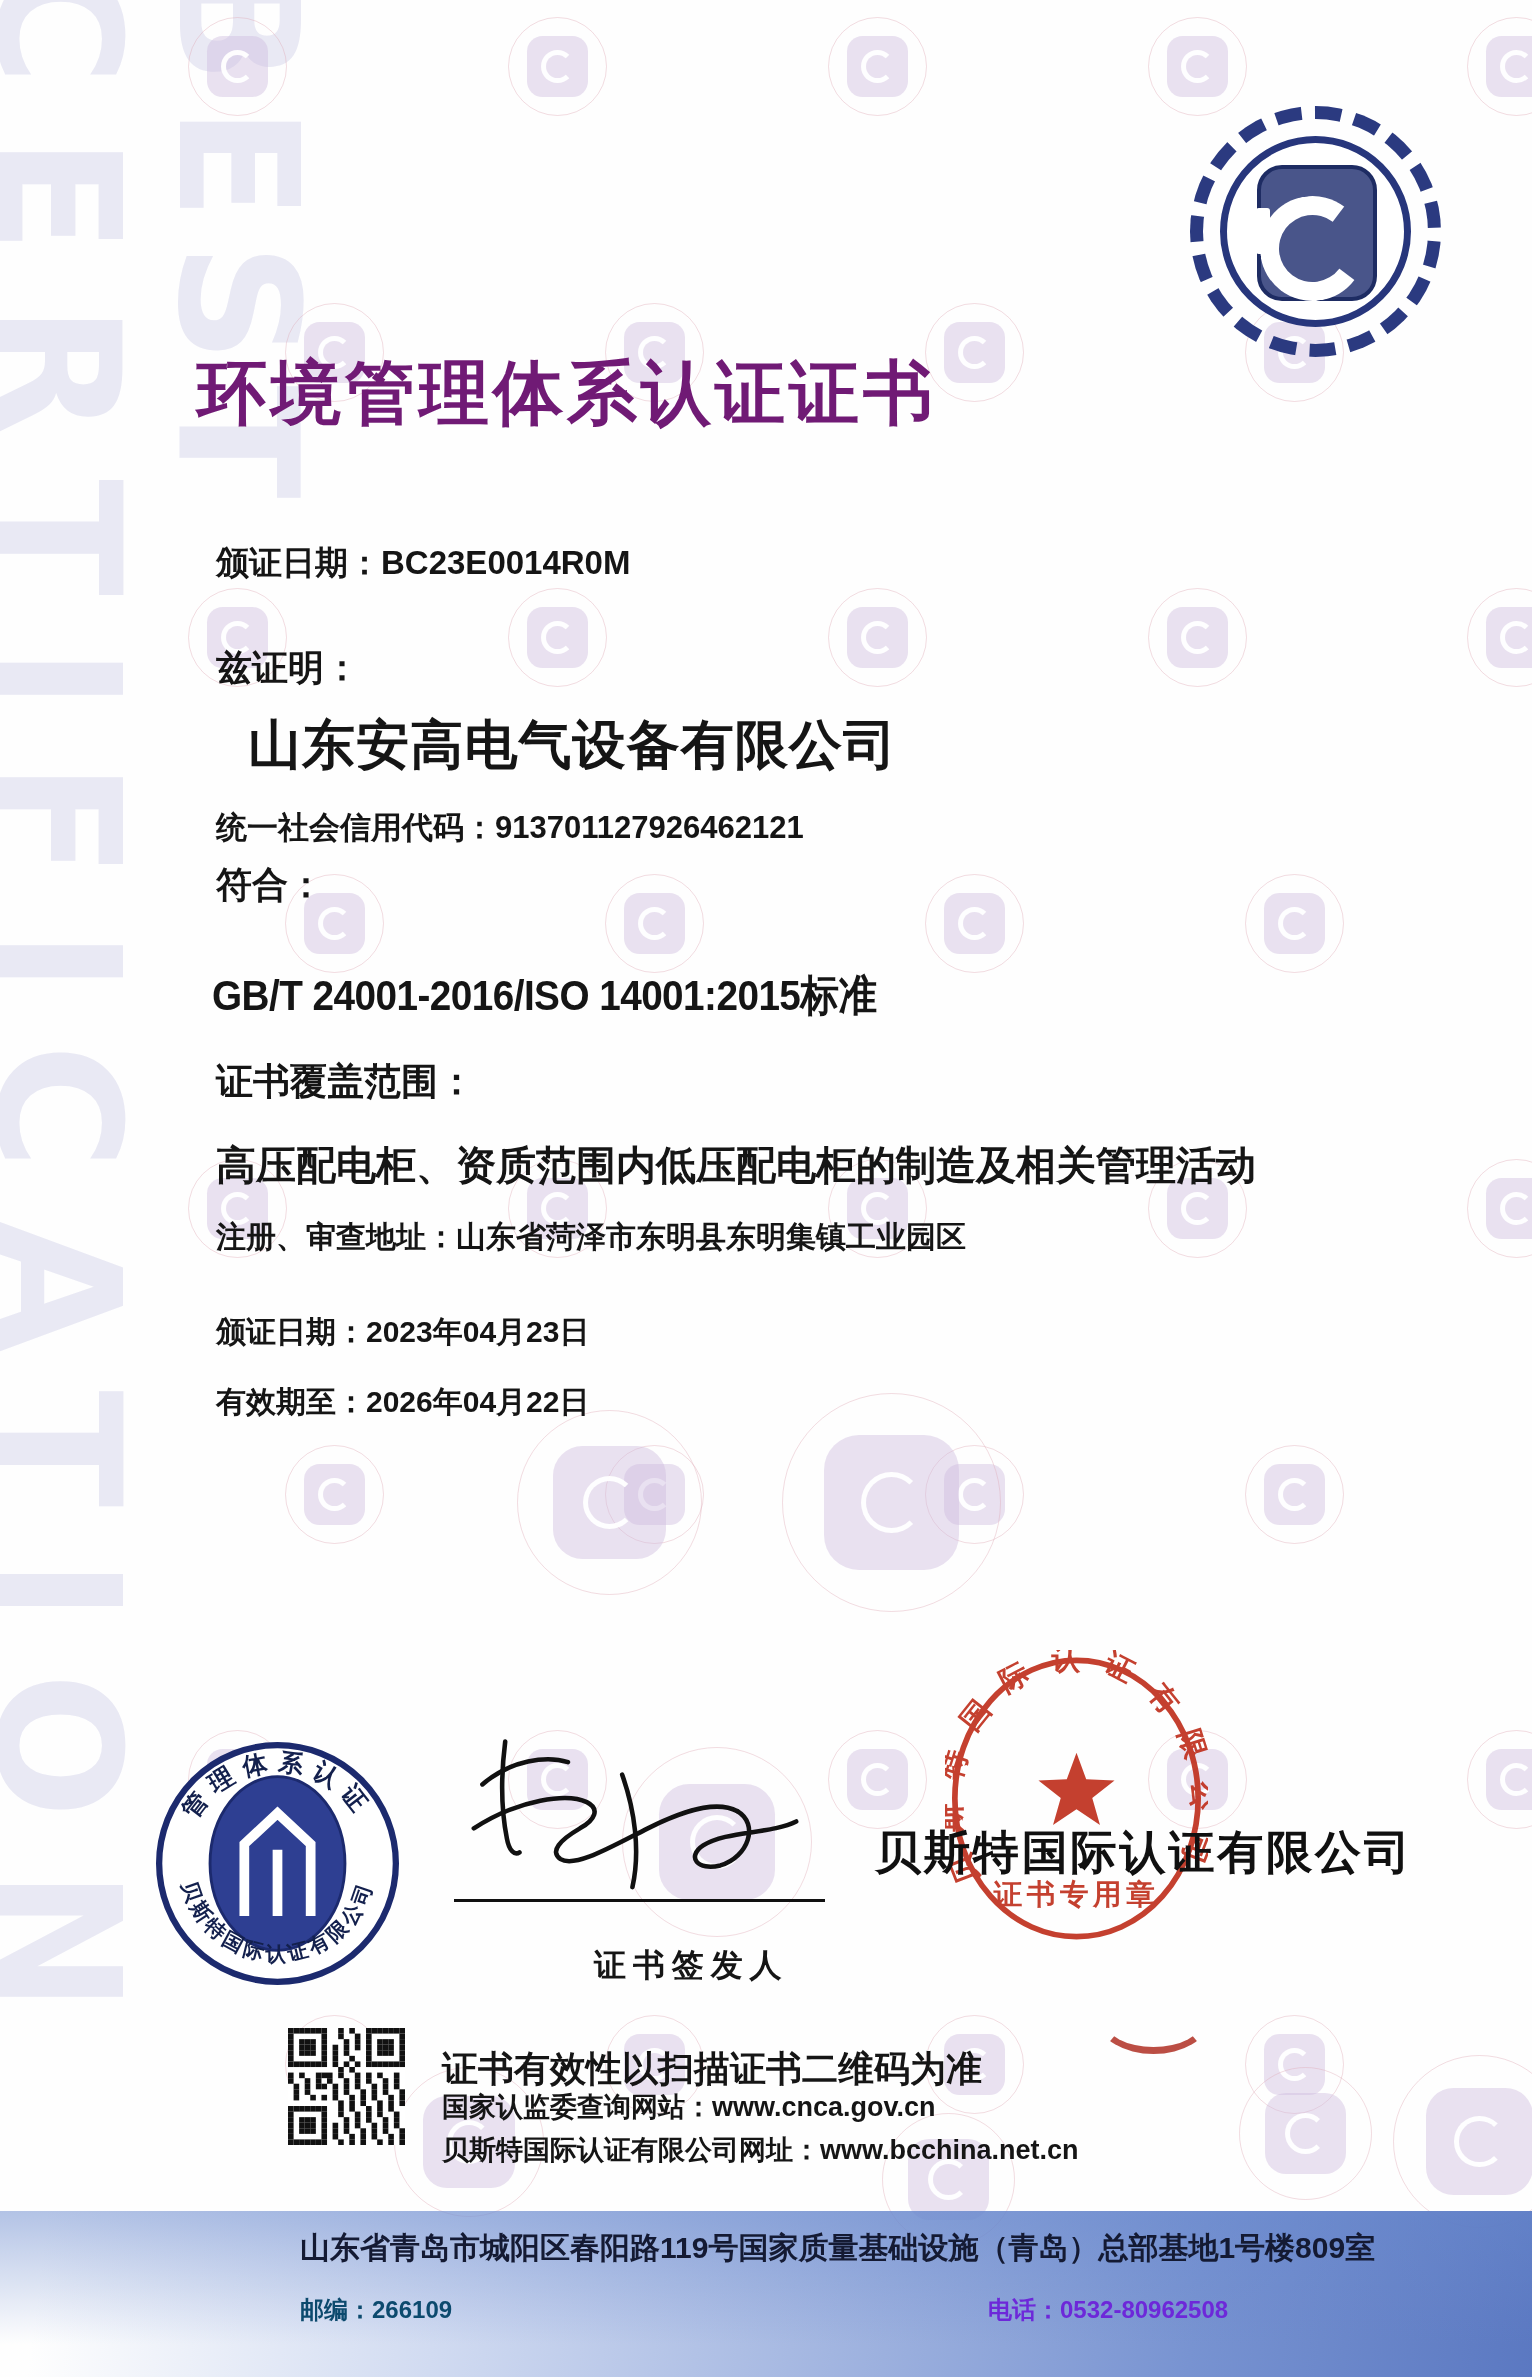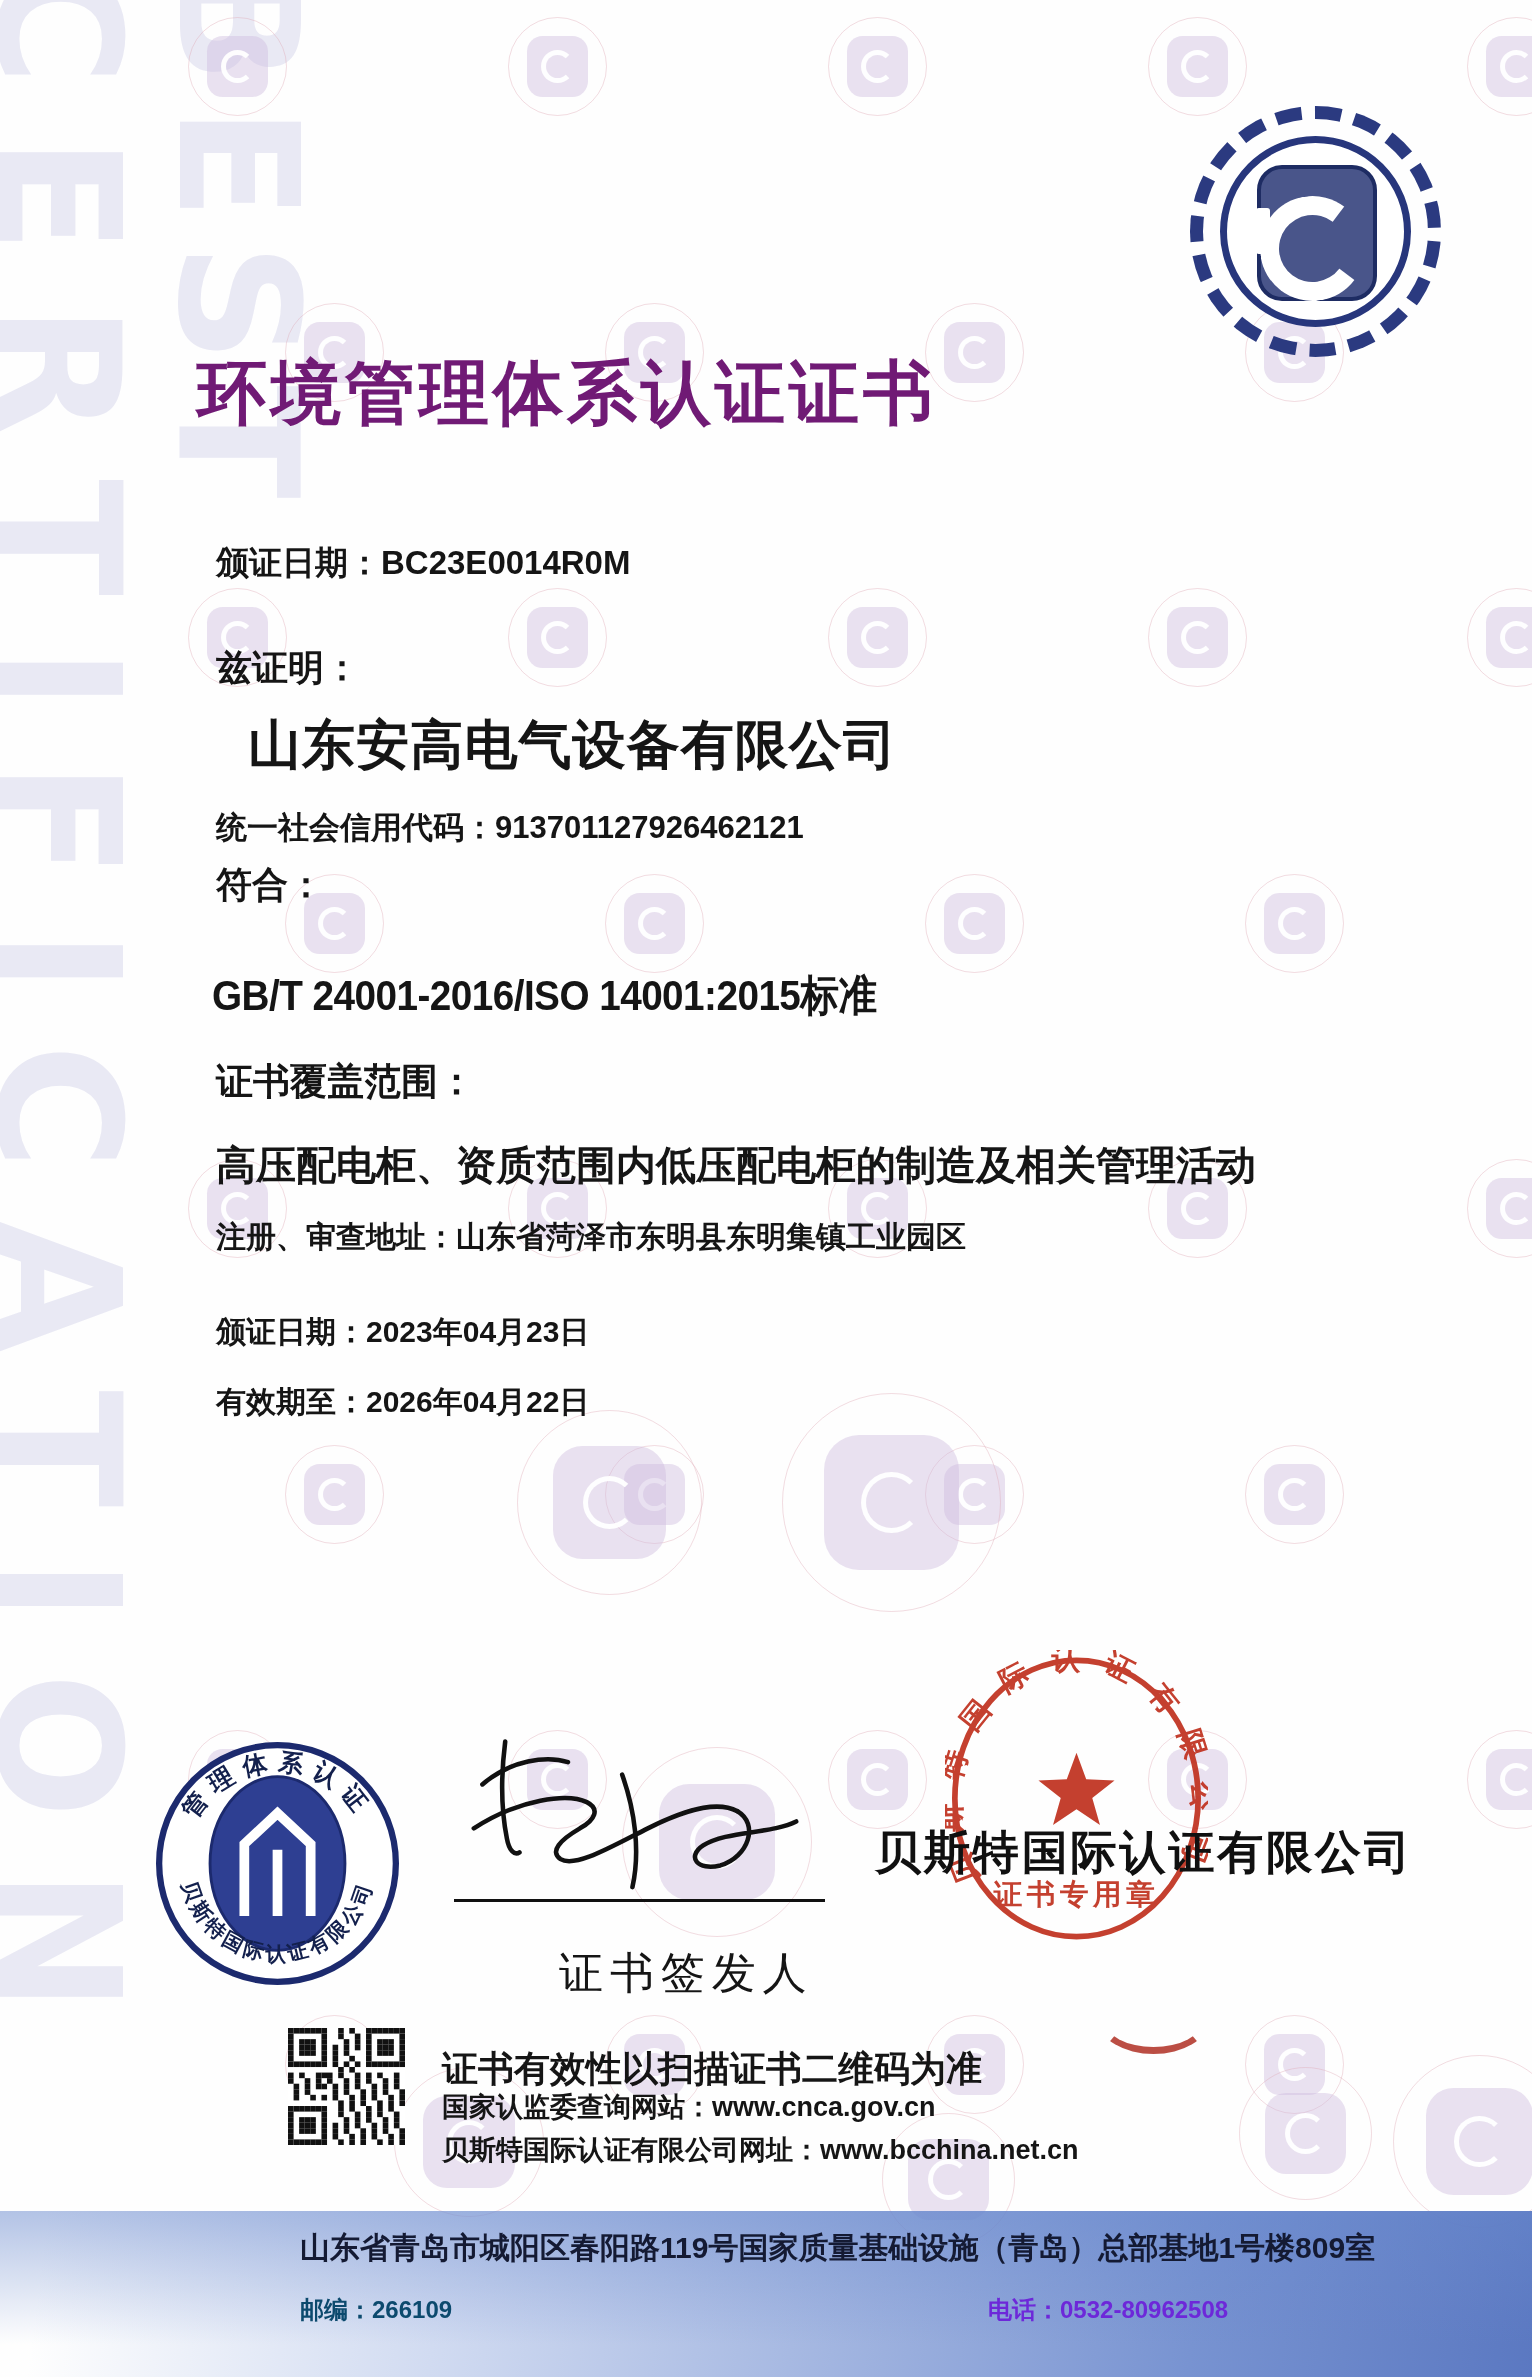--- a/index.html
+++ b/index.html
@@ -57,21 +57,21 @@
   .standard{ left:212px; top:967px; font-size:43px; font-weight:bold; transform:scaleX(0.9); transform-origin:0 0; letter-spacing:-0.6px;}
   .scopelabel{ left:216px; top:1057px; font-size:37px; font-weight:bold;}
   .scopetext{ left:216px; top:1138px; font-size:40px; font-weight:bold;}
   .regaddr{ left:216px; top:1217px; font-size:30px; font-weight:bold;}
   .issuedate{ left:216px; top:1312px; font-size:30px; font-weight:bold;}
   .validdate{ left:216px; top:1382px; font-size:30px; font-weight:bold;}
   
   .seal-svg{ position:absolute; left:150px; top:1736px; z-index:4;}
   .sig-svg{ position:absolute; left:451px; top:1730px; z-index:5;}
   .sig-line{ position:absolute; left:454px; top:1899px; width:371px; height:2.9px; background:#111; z-index:4;}
-  .signer{ left:559px; top:1944px; font-size:44px; font-weight:normal; letter-spacing:6.9px;}
+  .signer{ left:594px; top:1944px; font-size:32px; font-weight:bold; letter-spacing:6.9px;}
   .issuer-name{ left:875px; top:1822px; font-size:46px; font-weight:bold; letter-spacing:2.9px; color:#101010; z-index:6;}
   .stamp-svg{ position:absolute; left:945px; top:1650px; z-index:5; opacity:0.92;}
   .stamp-smudge{
     position:absolute; left:1099px; top:1988px; width:97px; height:53px; z-index:4;
     border:6.3px solid transparent; border-bottom:7.4px solid rgba(168,28,16,0.78);
     border-radius:50%;
   }
   
   .qr-svg{ position:absolute; left:288px; top:2028px; z-index:4; background:#fff;}
   .vline1{ left:442px; top:2045px; font-size:36px; font-weight:bold;}

